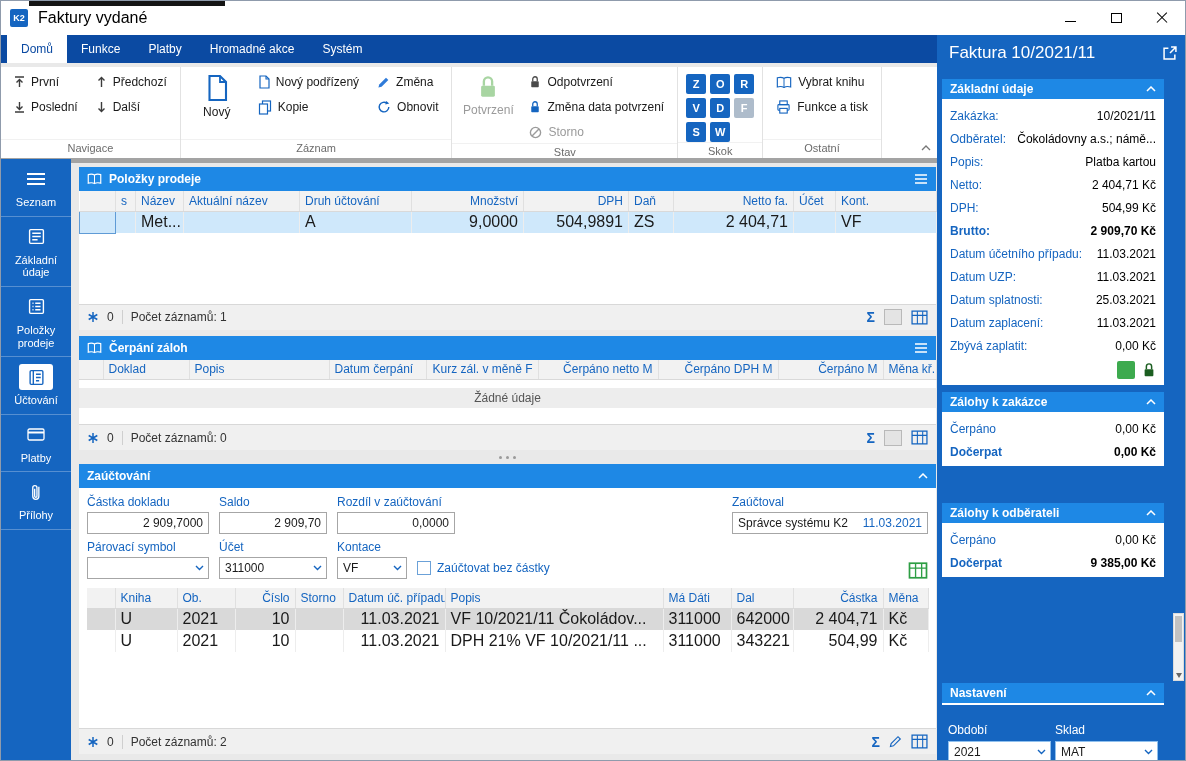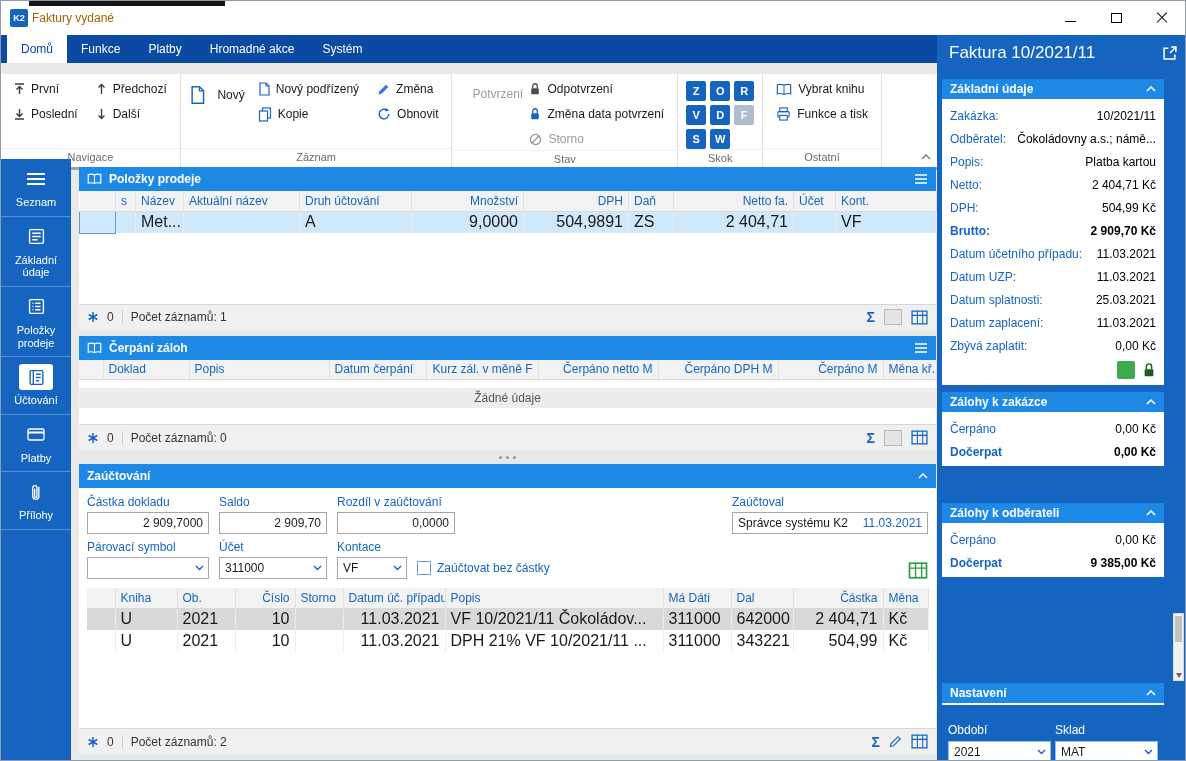--- a/index.html
+++ b/index.html
@@ -3,41 +3,41 @@
 <meta charset="utf-8">
 <style>
 *{margin:0;padding:0;box-sizing:border-box}
 html,body{width:1186px;height:761px}
 body{font-family:"Liberation Sans",sans-serif;font-size:12px;color:#1a1a1a;background:#fff;overflow:hidden;position:relative}
 .window{position:absolute;inset:0;border:1px solid #8f9bac;background:#e9e9e9}
 .artifact{position:absolute;top:0;left:28px;width:196px;height:5px;background:#151515;z-index:5}
 
 .titlebar{position:absolute;top:0;left:0;right:0;height:34px;background:#fff;display:flex;align-items:center;padding-left:9px}
 .applogo{width:18px;height:18px;background:#1565c0;color:#fff;font-size:9px;font-weight:bold;display:flex;align-items:center;justify-content:center;border-radius:2px}
-.apptitle{margin-left:4px;font-size:12px;color:#a16207}
+.apptitle{margin-left:10px;font-size:16px;color:#000000}
 .wincontrols{margin-left:auto;display:flex;height:100%}
 .winbtn{width:46px;height:100%;display:flex;align-items:center;justify-content:center;cursor:default}
 .minglyph{width:11px;border-bottom:1px solid #000;height:1px;margin-top:6px}
 .maxglyph{width:11px;height:10px;border:1px solid #000}
 .closeglyph{position:relative;width:12px;height:12px}
 .closeglyph::before,.closeglyph::after{content:"";position:absolute;left:-1px;top:5px;width:14px;height:1.3px;background:#000}
 .closeglyph::before{transform:rotate(45deg)}.closeglyph::after{transform:rotate(-45deg)}
 
 .menubar{position:absolute;top:34px;left:0;width:938px;height:28px;background:#0b4aa2;display:flex;align-items:stretch;padding-left:6px}
 .menutab{padding:0 14px;display:flex;align-items:center;color:#fff}
 .menutab.active{background:#fff;color:#0b4aa2}
 
-.ribbon{position:absolute;top:73px;left:0;width:938px;height:96px;background:#fff;border-bottom:3px solid #a3a3a3;display:flex}
+.ribbon{position:absolute;top:66px;left:0;width:938px;height:96px;background:#fff;border-bottom:5px solid #a3a3a3;display:flex}
 .rgroup{position:relative;border-right:1px solid #e2e2e2;display:flex;flex-direction:column}
 .rgroup-content{flex:1;display:flex;padding:4px 8px 0 8px;gap:8px;align-items:flex-start}
 .rgroup-label{height:19px;line-height:17px;text-align:center;color:#6b6b6b;font-size:11px;border-top:1px solid #f1f1f1}
 .smallbtns{display:flex;flex-direction:column;gap:3px}
 .sbtn{height:22px;display:flex;align-items:center;gap:6px;padding:0 5px;white-space:nowrap;border-radius:2px}
 .sbtn.disabled span{color:#9a9a9a}
-.bigbtn{width:56px;display:flex;align-items:center;gap:12px;padding-top:3px;border-radius:2px}
+.bigbtn{width:56px;display:flex;flex-direction:column;align-items:center;gap:3px;padding-top:3px;border-radius:2px}
 .bigbtn .lbl{font-size:12px}
 .bigbtn.disabled .lbl{color:#9a9a9a}
 .skokgrid{display:grid;grid-template-columns:repeat(3,20px);grid-auto-rows:20px;gap:4px;margin-top:3px}
 .key{background:#1565c0;color:#fff;font-weight:bold;font-size:11px;display:flex;align-items:center;justify-content:center;border-radius:2px}
 .key.disabled{background:#aebccb}
 .ribbon-collapse{position:absolute;right:8px;bottom:4px}
 .rfill{flex:1}
 
 .sidebar{position:absolute;top:158px;left:0;width:70px;bottom:0;background:#1565c0;display:flex;flex-direction:column}
 .sbitem{display:flex;flex-direction:column;align-items:center;justify-content:center;gap:4px;padding:7px 2px;min-height:56px;border-bottom:1px solid rgba(255,255,255,.28);color:#fff;text-align:center;font-size:11px;line-height:1.15}

